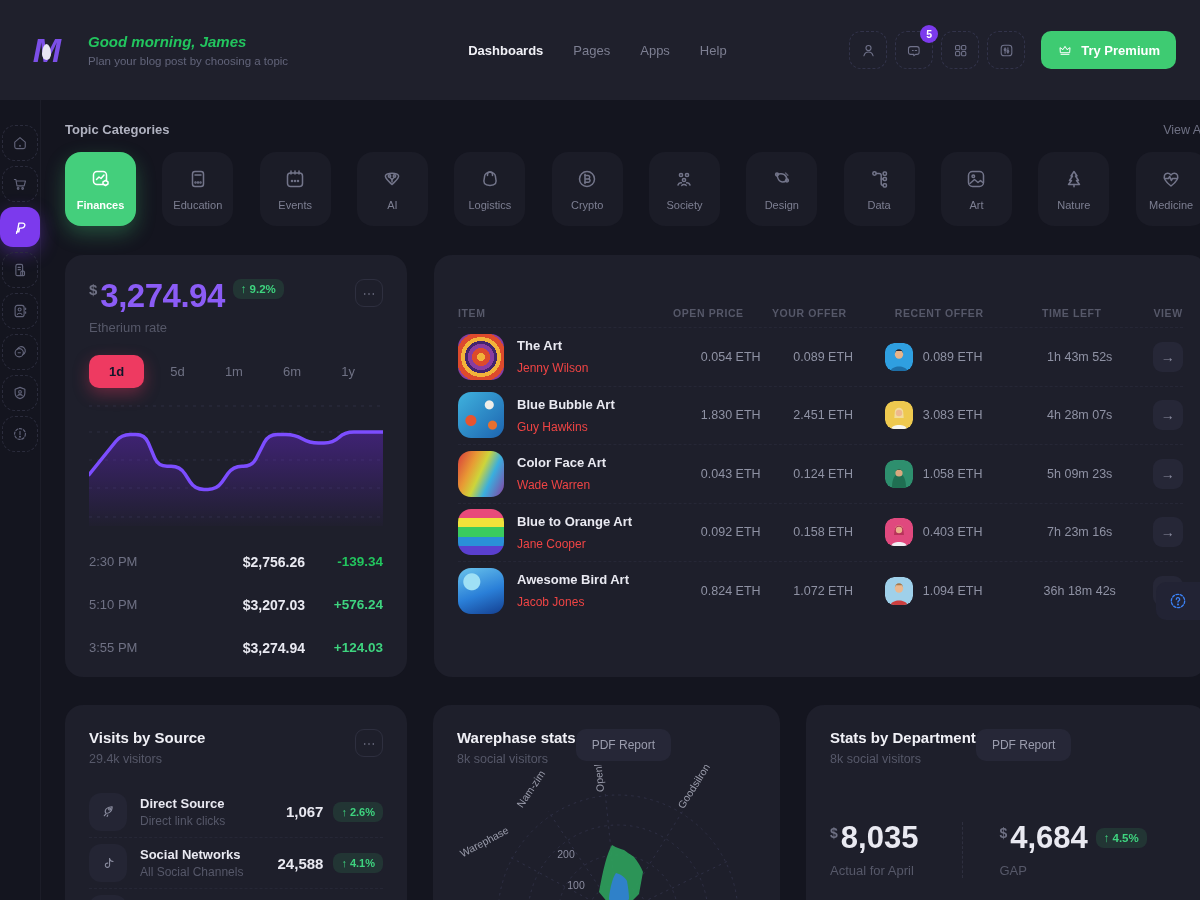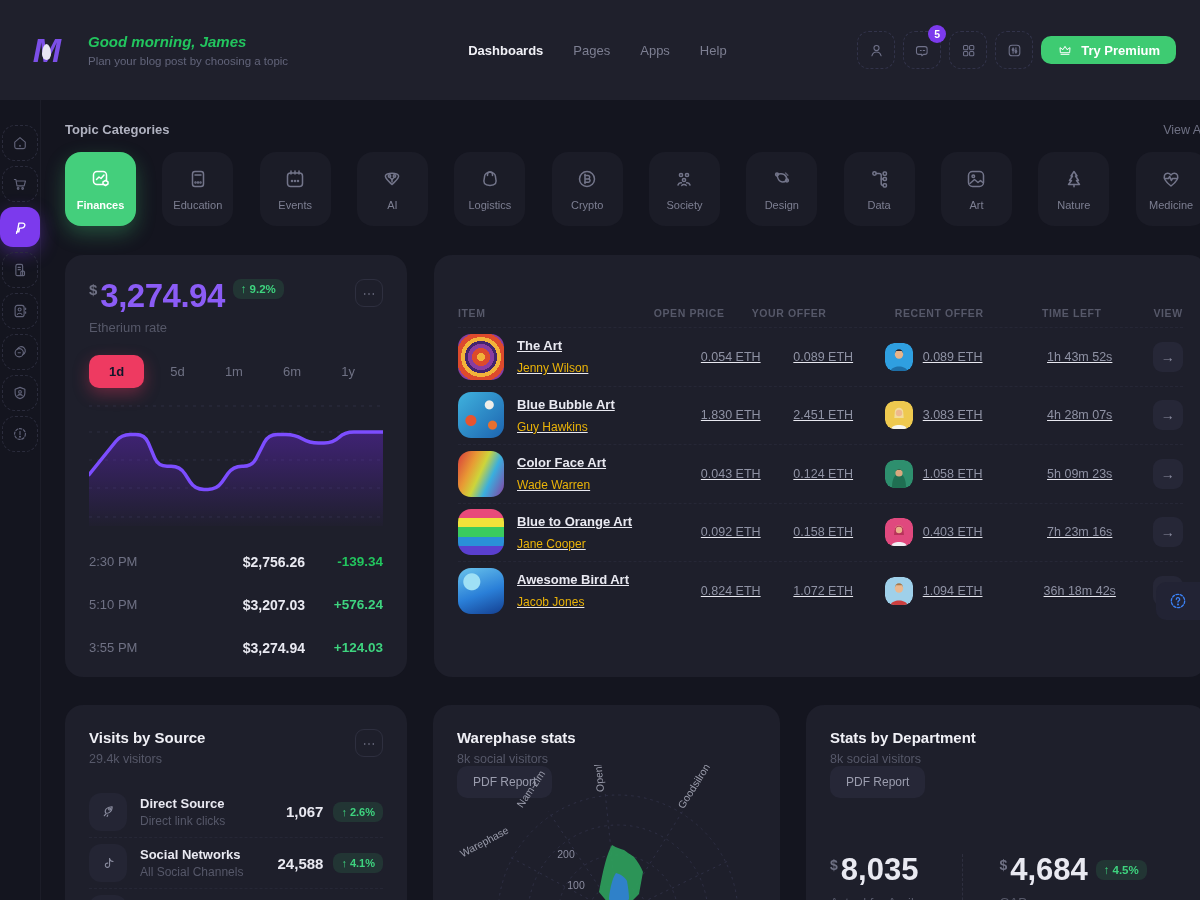--- a/index.html
+++ b/index.html
@@ -38,21 +38,21 @@
     width:38px; height:38px; border:1px dashed #32334a; border-radius:12px;
     background:transparent; color:#70728a; display:flex; align-items:center; justify-content:center;
     position:relative; cursor:pointer;
   }
   .hbtn .badge5 {
     position:absolute; top:-7px; right:-6px; min-width:18px; height:18px; border-radius:50%;
     background:#7c3aed; color:#fff; font-size:10.5px; font-weight:bold;
     display:flex; align-items:center; justify-content:center;
   }
   .premium {
-    height:28px; padding:0 16px; border:none; border-radius:10px;
+    margin-left:8px; height:38px; padding:0 16px; border:none; border-radius:10px;
     background:#3ecb72; color:#fff; font-size:13px; font-weight:bold;
     display:flex; align-items:center; gap:8px; cursor:pointer;
     font-family:inherit;
   }
 
   
   .layout { display:flex; height:800px; }
   aside {
     width:86px; padding-top:25px; display:flex; flex-direction:column; align-items:center; gap:5px;
     border-right:1px solid #1c1d28;
@@ -122,35 +122,35 @@
   .t-change.up { color:#3ed47f; }
   .t-change.down { color:#22c55e; }
 
   
   .auctions { height:422px; }
   .auc-head { display:flex; justify-content:space-between; align-items:flex-start; }
   .auc-table { margin-top:20px; }
   .a-grid { display:grid; grid-template-columns:1fr 90px 95px 150px 118px 44px; align-items:center; }
   .a-headrow { height:28px;gap:8px; }
   .a-headrow span { font-size:10.5px; color:#565869; letter-spacing:.6px; font-weight:bold; }
-  .a-headrow span:nth-child(2), .a-headrow span:nth-child(3) { text-align:left; }
+  .a-headrow span:nth-child(2), .a-headrow span:nth-child(3) { text-align:right; }
   .a-headrow span:nth-child(4) { padding-left:40px; }
   .a-headrow span:nth-child(5) { text-align:center; }
   .a-headrow span:nth-child(6) { text-align:right; }
-  .a-row { height:58.5px; border-top:1px dashed #262736;text-decoration:underline; }
+  .a-row { height:58.5px; border-top:1px dashed #262736; }
   .a-row:first-of-type { border-top:none; }
   .a-item { display:flex; align-items:center; gap:13px; }
   .thumb { width:46px; height:46px; border-radius:13px; flex:none; }
   .art-1 { background:repeating-radial-gradient(circle at 50% 50%, #f2b33a 0 4px, #dd4a2c 4px 9px, #8a3da0 9px 13px, #43246e 13px 16px); }
   .art-2 { background:radial-gradient(circle at 28% 62%, #e8542f 0 5px, rgba(0,0,0,0) 6px), radial-gradient(circle at 68% 28%, #f0eee8 0 4px, rgba(0,0,0,0) 5px), radial-gradient(circle at 75% 72%, #e8702f 0 4px, rgba(0,0,0,0) 5px), linear-gradient(135deg,#3fb2de,#1d64b0); }
   .art-3 { background:linear-gradient(115deg,#d8393c 0%,#e89a34 30%,#cdd53a 48%,#3aaede 68%,#8a3da0 100%); }
   .art-4 { background:linear-gradient(180deg,#e84a7a 0 20%,#f0e23a 20% 40%,#3acb5e 40% 60%,#2a8fd8 60% 80%,#5a3fcf 80% 100%); }
   .art-5 { background:radial-gradient(circle at 30% 30%, #9fe0f5 0 8px, rgba(0,0,0,0) 9px), linear-gradient(160deg,#6ac4ec 0%,#2a7fd8 55%,#143f90 100%); }
   .a-title { display:block; font-size:13px; font-weight:bold; color:#e9e9f1; }
-  .a-owner { display:block; font-size:12px; color:#eab308; margin-top:8px; }
+  .a-owner { display:block; font-size:12px; color:#ef4444; margin-top:8px; }
   .a-val { font-size:12.5px; color:#8f92a4; }
   .a-row .a-val:nth-child(2), .a-row .a-val:nth-child(3) { text-align:center; }
   .a-recent { display:flex; align-items:center; gap:10px; padding-left:14px; }
   .a-time { text-align:center; font-size:12.5px; color:#8f92a4; }
   .a-viewcell { text-align:right; }
   .avatar { width:28px; height:28px; border-radius:9px; flex:none; }
   .arrow-btn {
     width:30px; height:30px; border:none; border-radius:9px; background:#262737; color:#8b8da0;
     font-size:14px; cursor:pointer; font-family:inherit;
   }
@@ -166,21 +166,21 @@
     display:flex; align-items:center; justify-content:center; flex:none;
   }
   .v-text { margin-left:13px; }
   .v-name { font-size:13px; font-weight:bold; color:#e9e9f1; display:block; }
   .v-desc { font-size:12px; color:#565869; display:block; margin-top:3px; }
   .v-num { margin-left:auto; font-size:15px; font-weight:bold; color:#e9e9f1; }
   .v-row .badge-sm { margin-left:10px; font-size:11px; }
 
   
   .warephase { height:420px; overflow:hidden; }
-  .w-head { display:flex; justify-content:flex-start; align-items:flex-start;flex-direction:column; }
+  .w-head { display:flex; justify-content:flex-start; align-items:flex-start; }
   .polar { position:absolute; left:0; top:60px; }
   .polar text { font-size:10.5px; fill:#9a9cab; font-family:"Liberation Sans","DejaVu Sans",sans-serif; }
   .polar .tick { fill:#8b8da0; font-size:10.5px; }
 
   
   .department { height:420px; }
   .d-stats { display:flex; margin-top:56px; }
   .stat { padding-right:36px; }
   .stat + .stat { border-left:1px dashed #2e2f3f; padding-left:36px; }
   .stat-val { display:flex; align-items:flex-start; }

